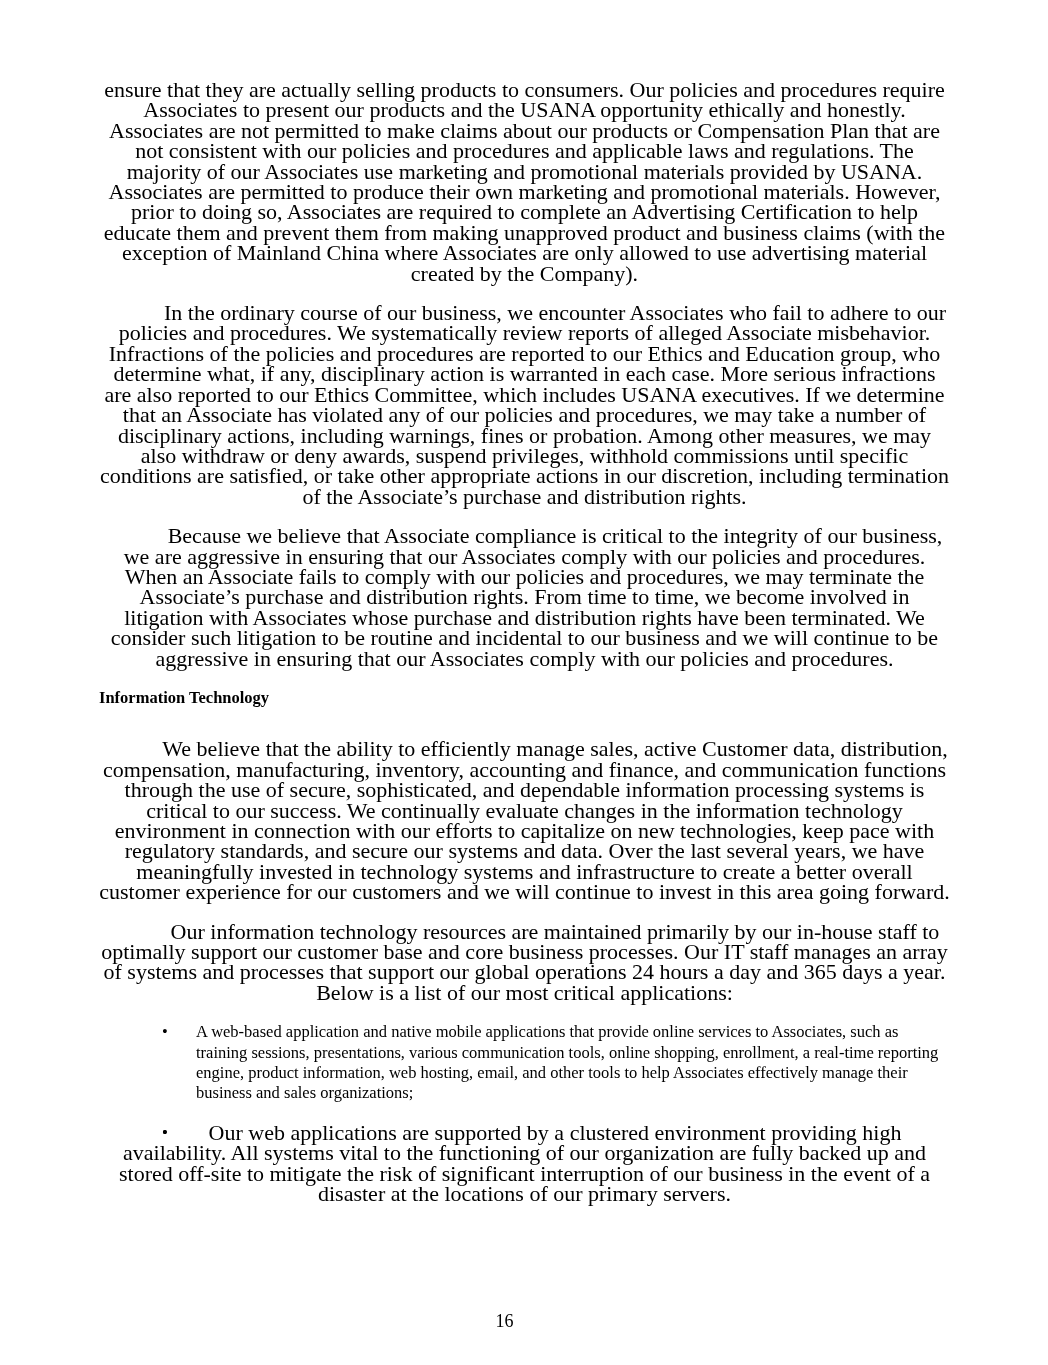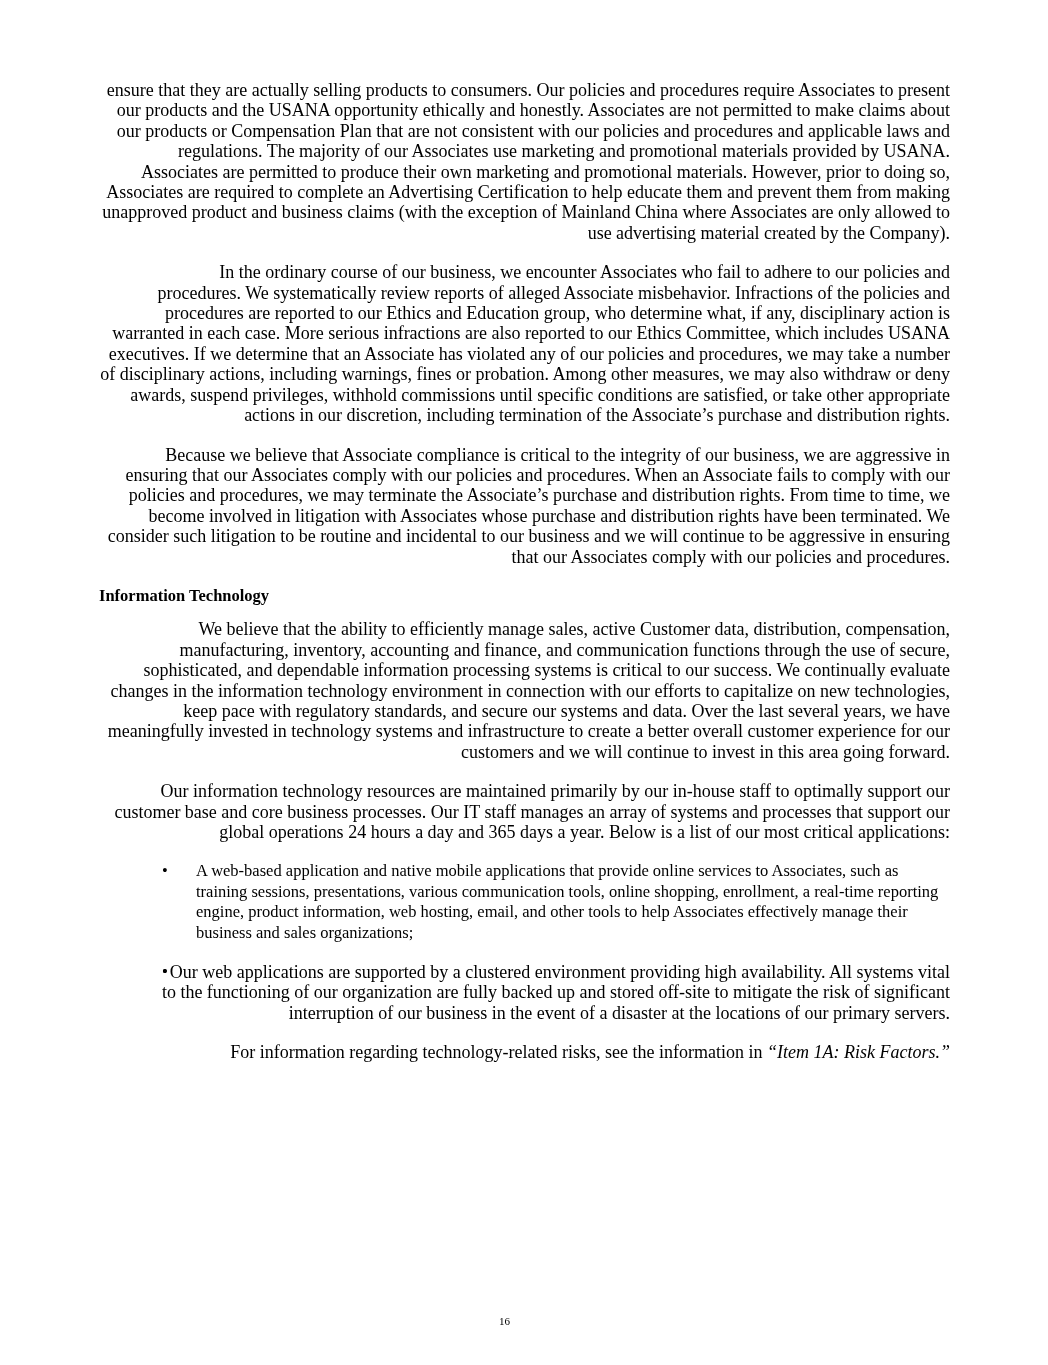--- a/index.html
+++ b/index.html
@@ -14,31 +14,31 @@
     position: relative;
     overflow: hidden;
   }
   .page-body {
     position: absolute;
     left: 99px;
     top: 80px;
     width: 851px;
   }
   .para {
-    font-size: 18px;
+    font-size: 22px;
     line-height: 20.4px;
     margin: 0 0 19px 0;
-    text-align: right;
+    text-align: center;
   }
   .para.indent { text-indent: 61px; }
   .section-heading {
     font-size: 16.5px;
     line-height: 20.4px;
     font-weight: bold;
-    margin: 0 0 13px 0;
+    margin: 0 0 31px 0;
   }
   .bullet-list {
     list-style: none;
     margin: 0;
     padding: 0;
   }
   .bullet-item {
     position: relative;
     padding-left: 97px;
     margin: 0 0 19px 0;
@@ -50,21 +50,21 @@
     left: 63px;
     top: 0;
   }
   .citation-italic { font-style: italic; }
   .page-number {
     position: absolute;
     left: 0;
     top: 1311px;
     width: 1009px;
     text-align: center;
-    font-size: 11px;
+    font-size: 18px;
     line-height: 20.4px;
   }
 </style>
 </head>
 <body>
 
 <div class="page-body">
 
   <p class="para">ensure that they are actually selling products to consumers. Our policies and procedures require Associates to present our products and the USANA opportunity ethically and honestly. Associates are not permitted to make claims about our products or Compensation Plan that are not consistent with our policies and procedures and applicable laws and regulations. The majority of our Associates use marketing and promotional materials provided by USANA. Associates are permitted to produce their own marketing and promotional materials. However, prior to doing so, Associates are required to complete an Advertising Certification to help educate them and prevent them from making unapproved product and business claims (with the exception of Mainland China where Associates are only allowed to use advertising material created by the Company).</p>
 
@@ -86,17 +86,16 @@
     <li class="bullet-item">
       <span class="bullet-marker">•</span>
     </li>
     <li class="bullet-item">
       <span class="bullet-marker">•</span>
     </li>
   </ul>
 
   <p class="para indent">Our web applications are supported by a clustered environment providing high availability. All systems vital to the functioning of our organization are fully backed up and stored off-site to mitigate the risk of significant interruption of our business in the event of a disaster at the locations of our primary servers.</p>
 
-  <p class="para indent"><span>For information regarding technology-related risks, see the information in </span><em class="citation-italic">“Item 1A: Risk Factors.”</em></p>
 
 </div>
 
 <div class="page-number">16</div>
 
 </body></html>

